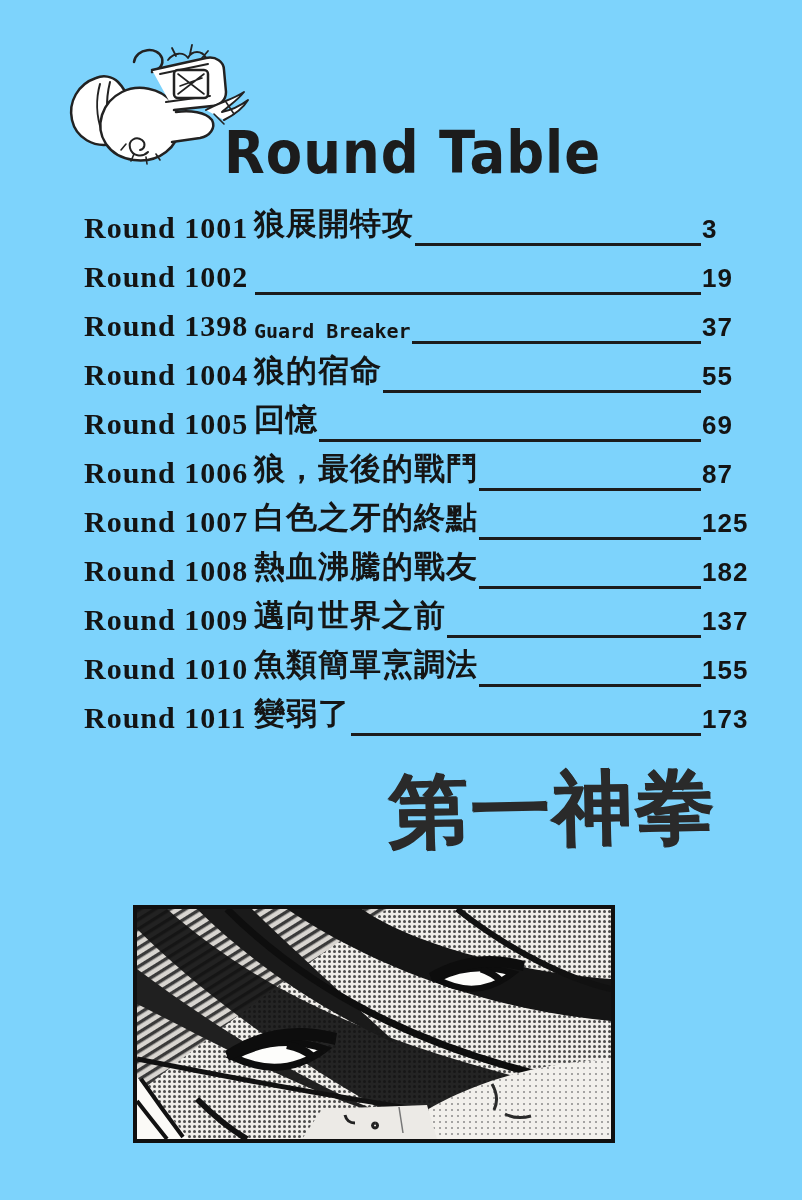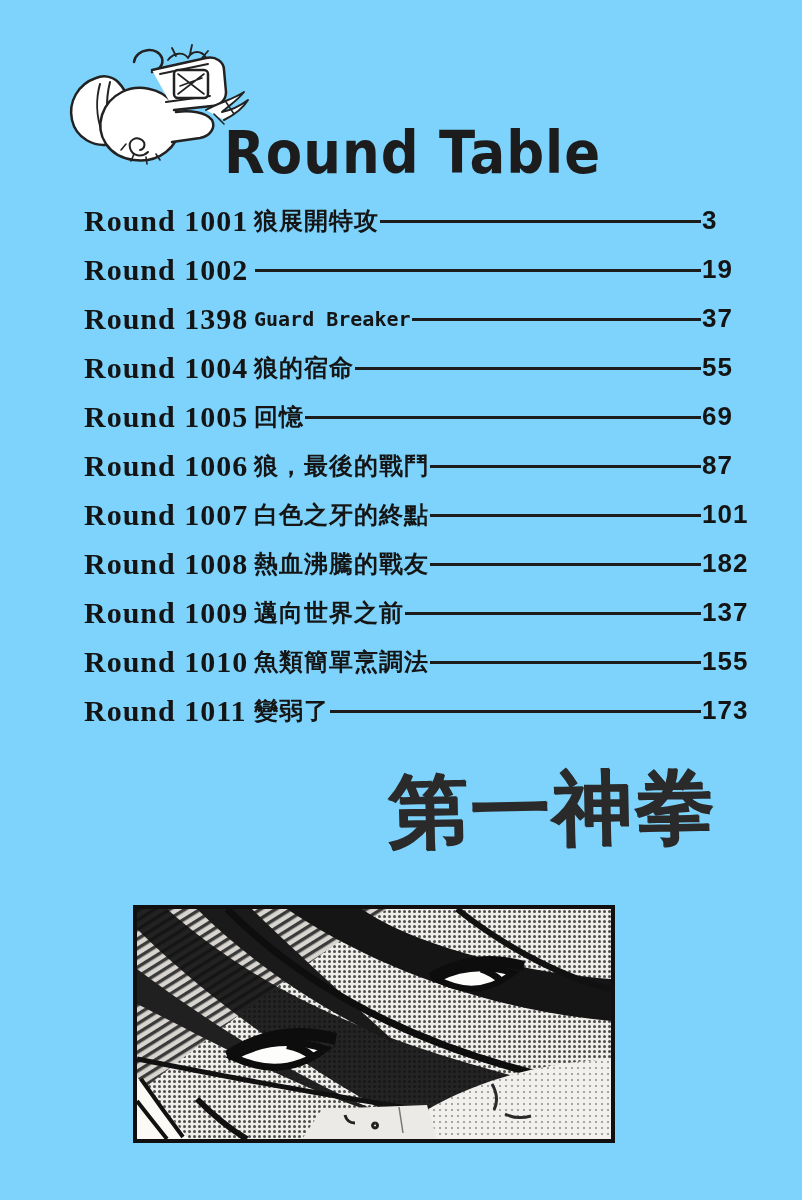--- a/index.html
+++ b/index.html
@@ -15,29 +15,29 @@
   
   .round-table-title {
     position:absolute; left:224px; top:118px; margin:0;
     font-family:"DejaVu Sans", sans-serif; font-weight:bold;
     font-size:53px; letter-spacing:1px; color:#1c1c1c;
     transform:scaleY(1.12); transform-origin:top left; white-space:nowrap;
   }
 
   
   .toc { position:absolute; left:84px; top:196px; width:682px; }
-  .toc-row { display:flex; align-items:center; height:49px; }
+  .toc-row { display:flex; align-items:flex-end; height:49px; }
   .round-label {
     width:170px; flex:0 0 170px;
     font-family:"Liberation Serif", serif; font-weight:bold;
     font-size:30px; letter-spacing:1px; white-space:nowrap; color:#141414;
   }
   .chapter-title {
     font-family:"DejaVu Sans", sans-serif; font-weight:bold;
-    font-size:24px; white-space:nowrap; color:#151515;
+    font-size:31px; white-space:nowrap; color:#151515;
     letter-spacing:1px;
   }
   .chapter-title.latin {
     font-family:"DejaVu Sans Mono", monospace; font-size:20px; letter-spacing:0;
   }
   .leader { flex:1 1 auto; border-top:3px solid #1c1c1c; margin:0 1px; transform:translateY(1px); }
   .page-num {
     flex:0 0 64px; width:64px; text-align:left;
     font-family:"Liberation Sans", sans-serif; font-weight:bold;
     font-size:26px; letter-spacing:1px; color:#141414; white-space:nowrap;
@@ -127,21 +127,21 @@
       <div class="toc-row">
       <span class="round-label">Round 1006</span>
       <span class="chapter-title cjk">狼，最後的戰鬥</span>
       <span class="leader"></span>
       <span class="page-num">87</span>
     </div>
       <div class="toc-row">
       <span class="round-label">Round 1007</span>
       <span class="chapter-title cjk">白色之牙的終點</span>
       <span class="leader"></span>
-      <span class="page-num">101</span>
+      <span class="page-num">125</span>
     </div>
       <div class="toc-row">
       <span class="round-label">Round 1008</span>
       <span class="chapter-title cjk">熱血沸騰的戰友</span>
       <span class="leader"></span>
       <span class="page-num">182</span>
     </div>
       <div class="toc-row">
       <span class="round-label">Round 1009</span>
       <span class="chapter-title cjk">邁向世界之前</span>

